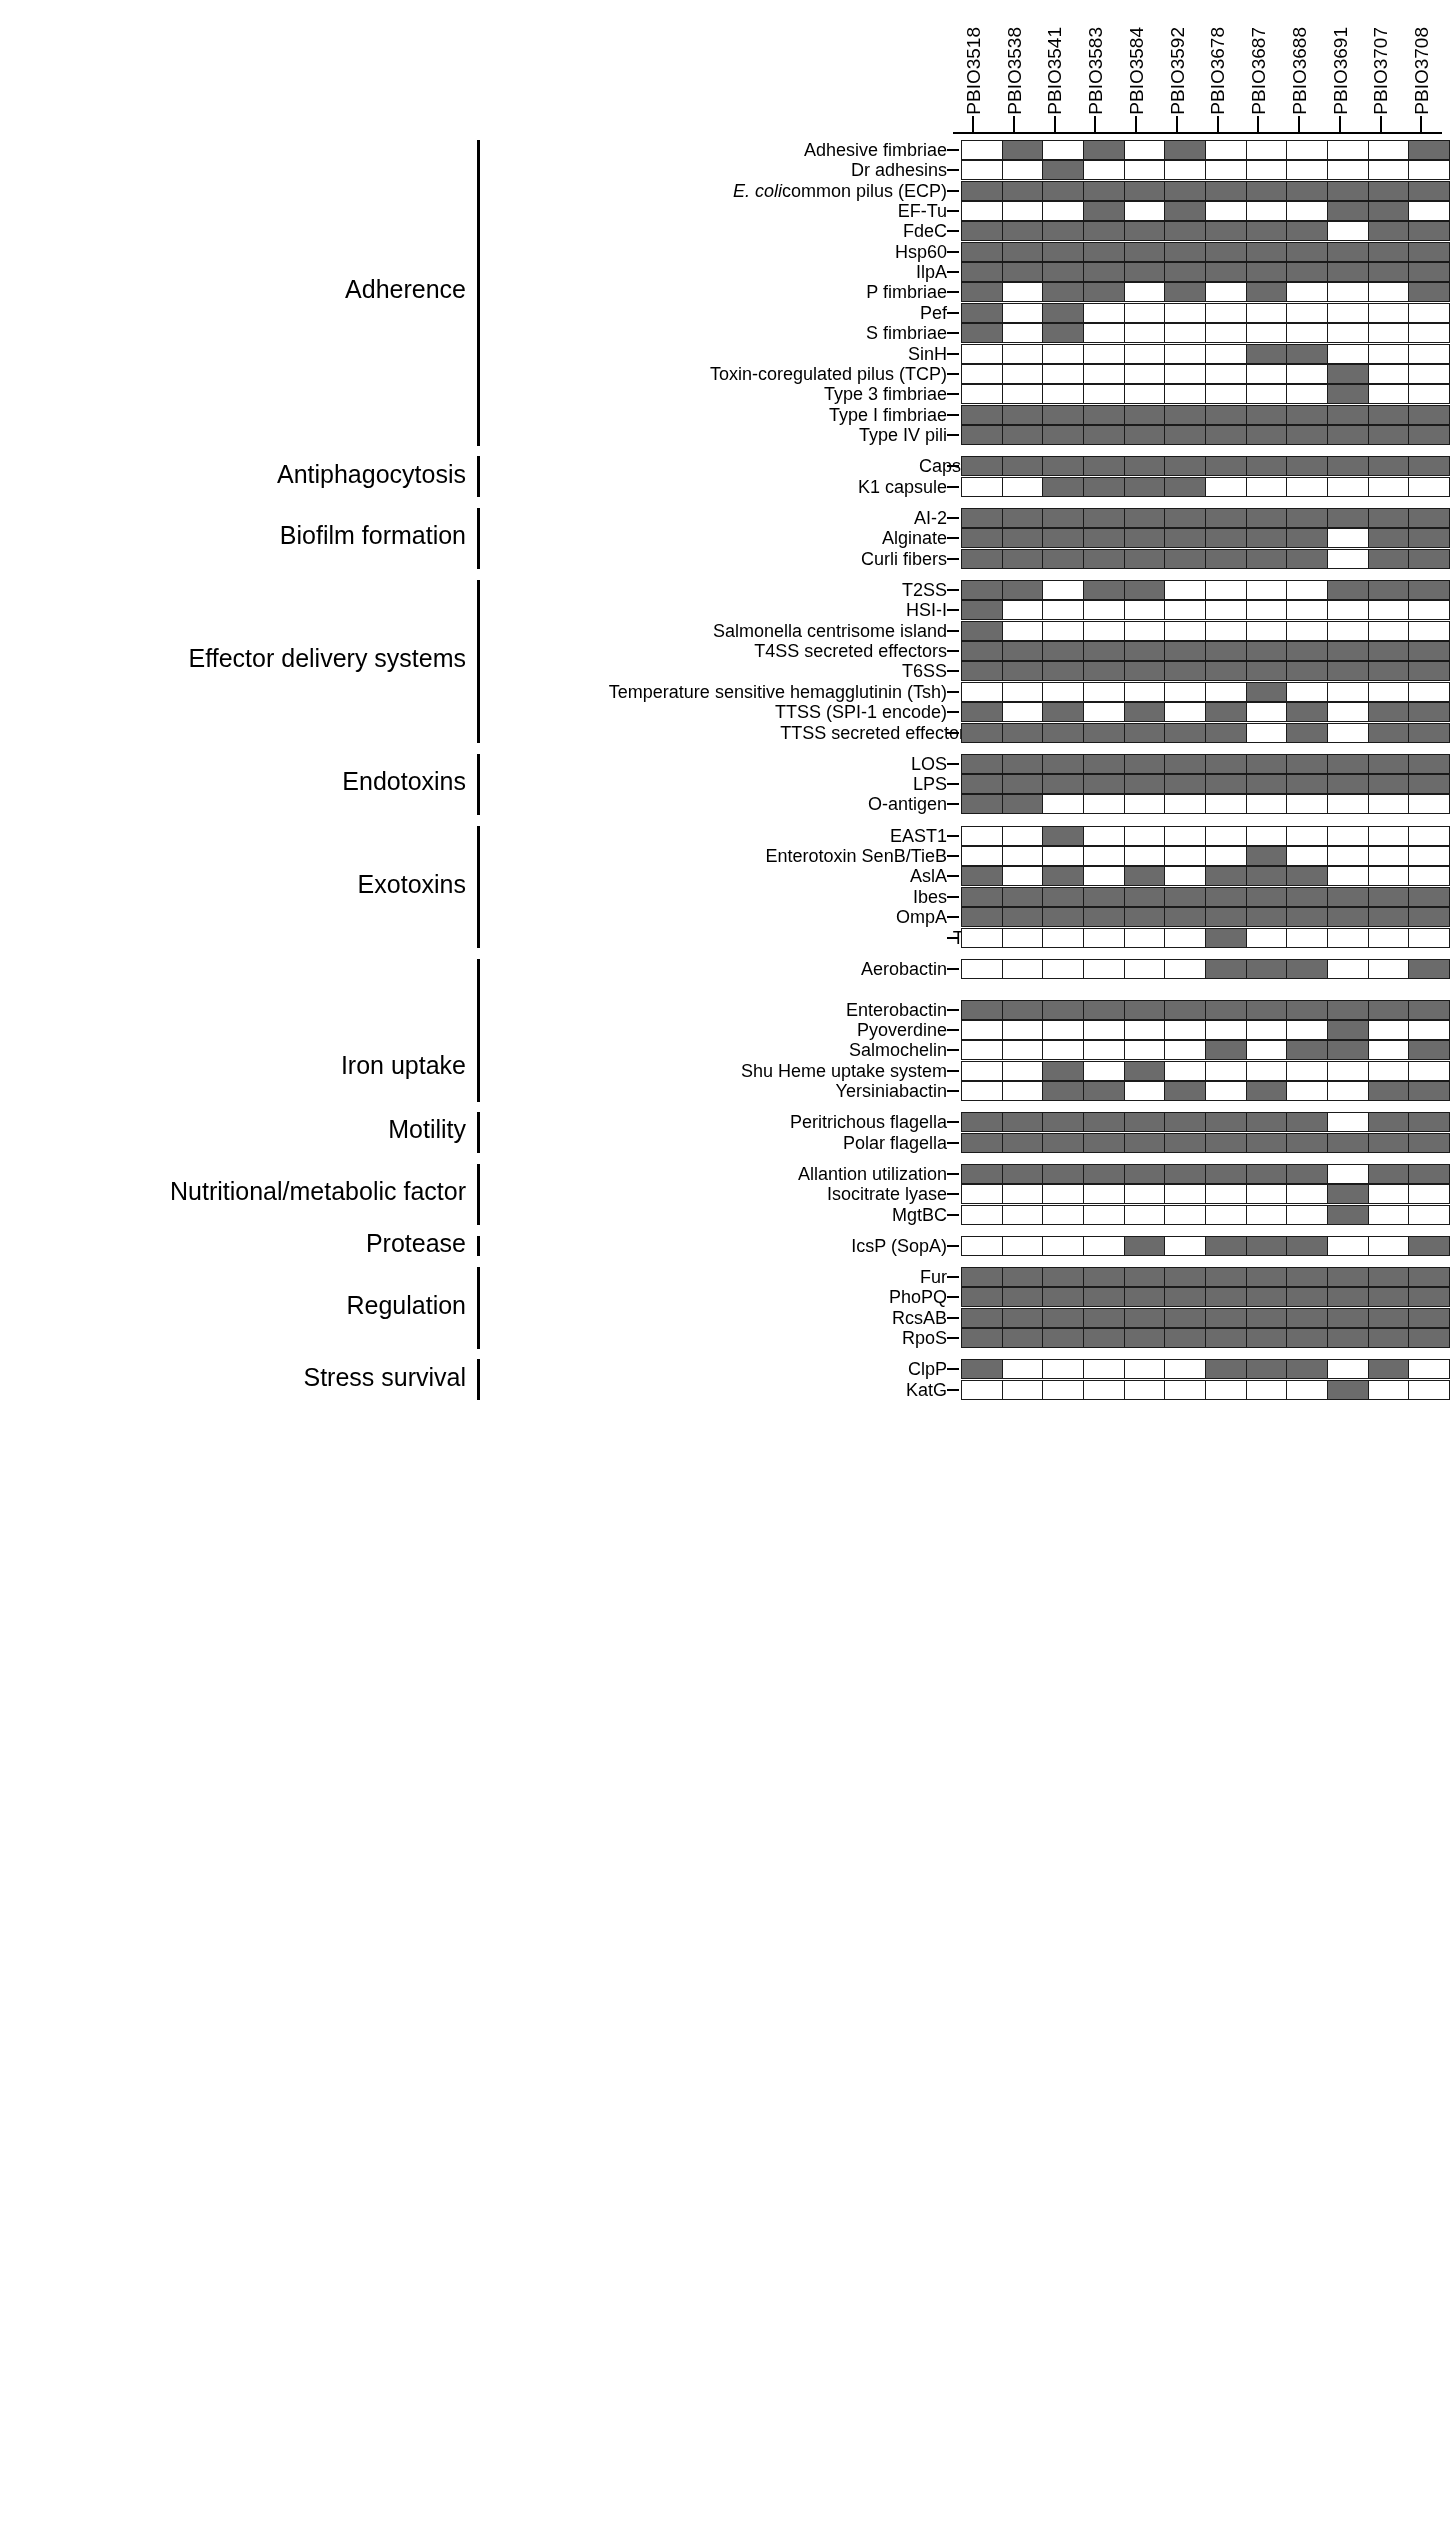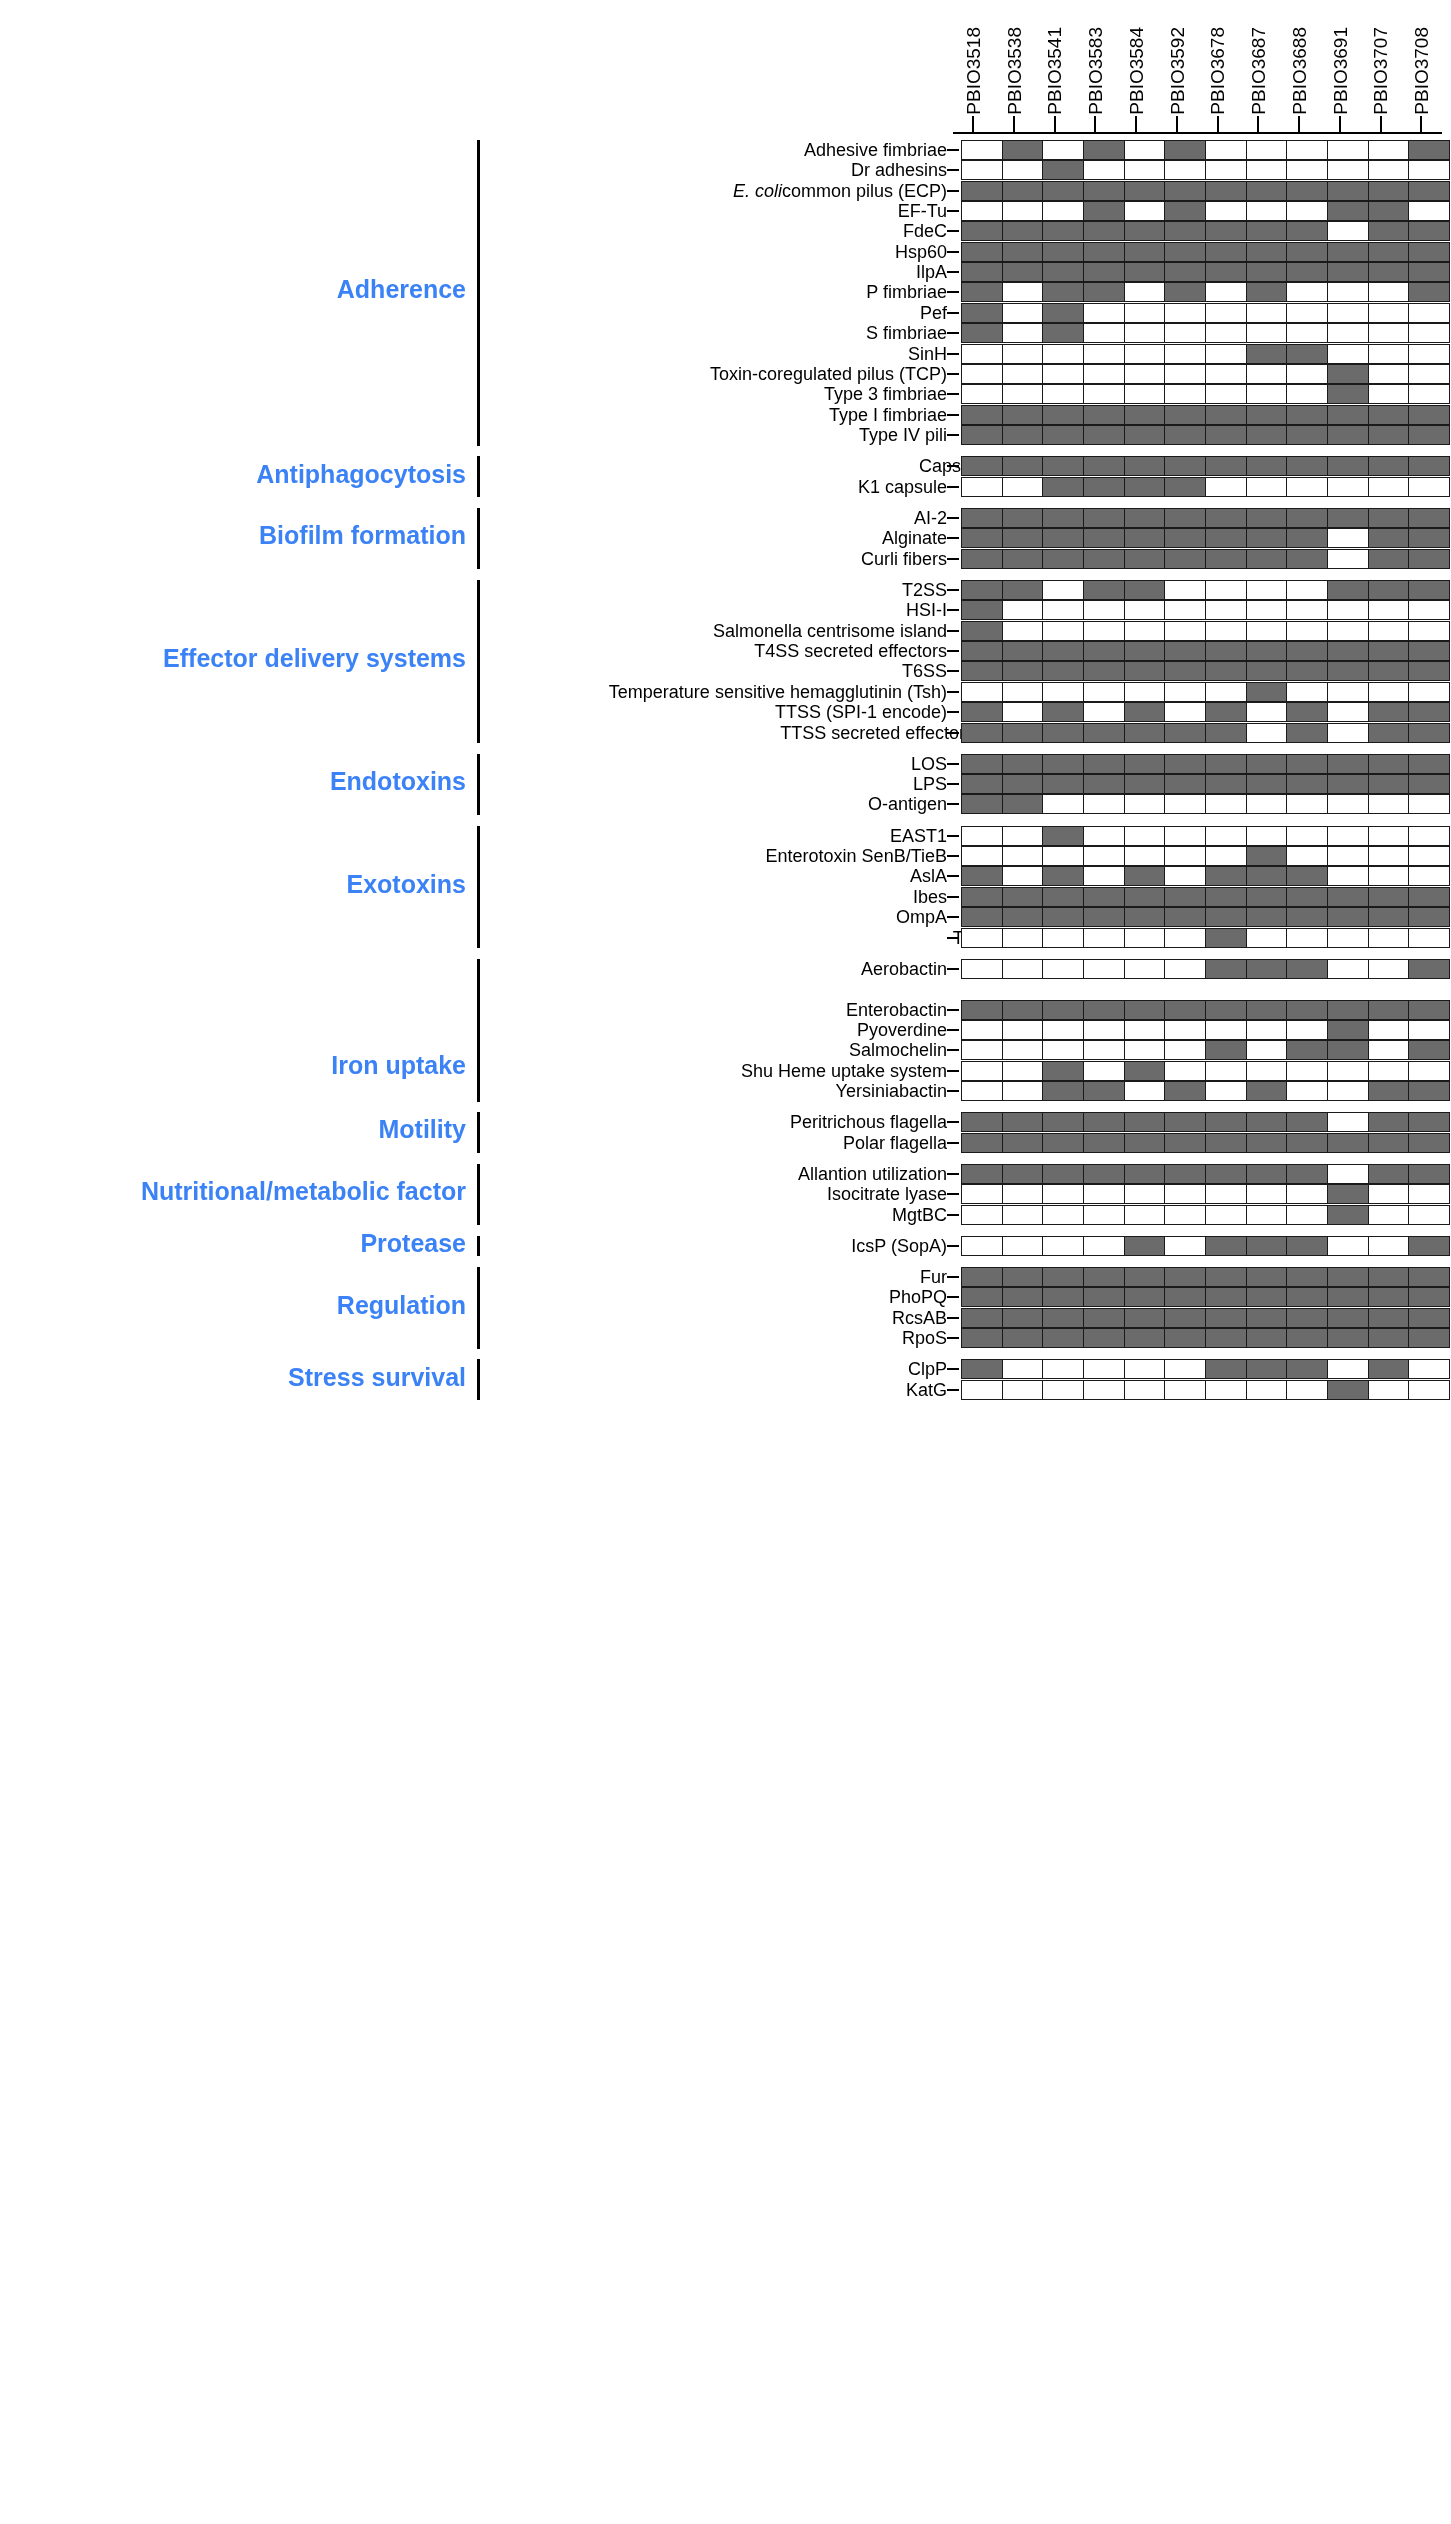--- a/index.html
+++ b/index.html
@@ -40,24 +40,24 @@
   .ctick{position:absolute;top:116px;width:1.6px;height:16.3px;background:#000;}
   .topaxis{position:absolute;left:953px;top:132px;width:489px;height:2.2px;background:#000;}
 
   
   .catbar{position:absolute;width:2.7px;background:#000;left:477px;}
   .catlabel{
     position:absolute;
     right:986px; 
     text-align:right;
     font-size:25px;
-    font-weight:bold;
+    font-weight:normal;
     white-space:nowrap;
     line-height:1;
-    color:#3b82f6;
+    color:#000000;
   }
 
   
   .row{position:absolute;left:8px;width:1452px;height:20.4px;}
   .rowlabel{
     position:absolute;
     right:513px; 
     top:0;height:20.4px;
     display:flex;align-items:center;justify-content:flex-end;
     font-size:18px;

